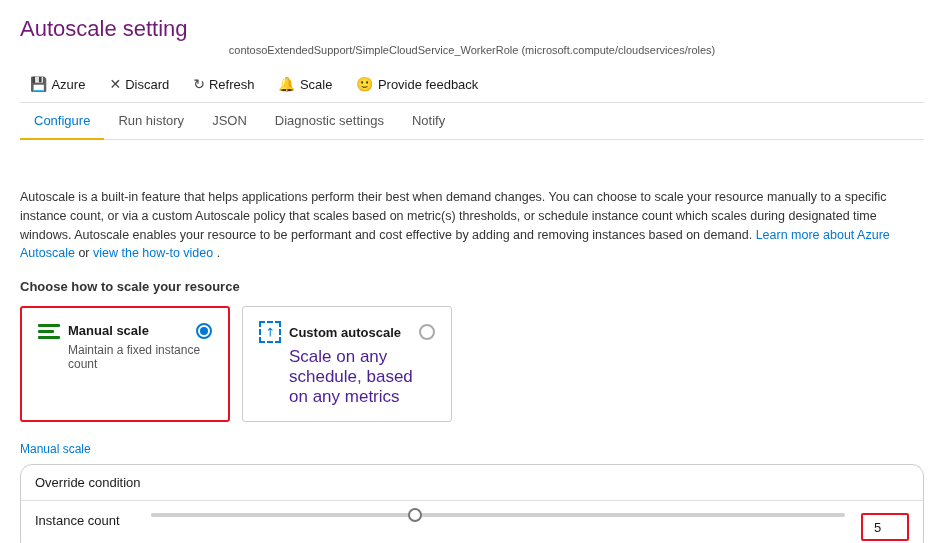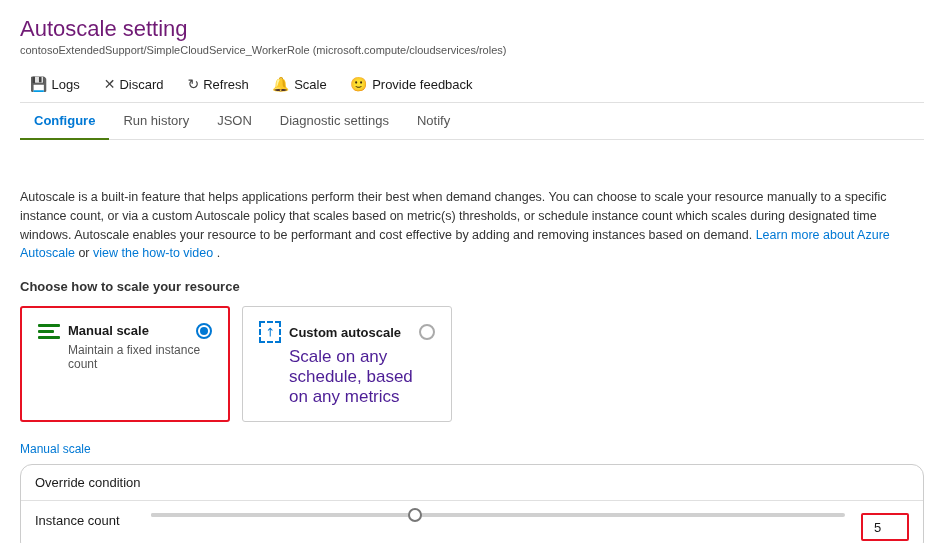--- a/index.html
+++ b/index.html
@@ -17,20 +17,21 @@
     .page-title {
       font-size: 22px;
       font-weight: 300;
       color: #701a75;
       margin-bottom: 2px;
     }
     .breadcrumb {
       font-size: 11px;
       color: #555;
       margin-bottom: 10px;
+      text-align: center;
     }
     .toolbar {
       display: flex;
       align-items: center;
       gap: 4px;
       padding: 6px 0;
       border-bottom: 1px solid #e0e0e0;
       margin-bottom: 0;
     }
     .toolbar-btn {
@@ -58,22 +59,22 @@
     .tab {
       padding: 10px 14px;
       cursor: pointer;
       font-size: 13px;
       color: #555;
       border-bottom: 2px solid transparent;
       margin-bottom: -1px;
     }
     .tab.active {
       color: #0078d4;
-      border-bottom: 2px solid #4d7c0f;
-      font-weight: 700;
+      border-bottom: 2px solid #eab308;
+      font-weight: 400;
     }
     .description {
       font-size: 12.5px;
       color: #333;
       line-height: 1.5;
       margin-bottom: 16px;
       max-width: 900px;
       margin-top: 48px;
     }
     .description a {
@@ -253,21 +254,21 @@
 <body>
 
 <div class="page-container">
 
   <h1 class="page-title">Autoscale setting</h1>
   <div class="breadcrumb">contosoExtendedSupport/SimpleCloudService_WorkerRole (microsoft.compute/cloudservices/roles)</div>
 
   <div class="toolbar">
     <button class="toolbar-btn">
       <span class="toolbar-icon">💾</span>
-      <span>Logs</span>
+      <span>Azure</span>
     </button>
     <button class="toolbar-btn">
       <span class="toolbar-icon">✕</span>
       <span>Discard</span>
     </button>
     <button class="toolbar-btn">
       <span class="toolbar-icon">↻</span>
       <span>Refresh</span>
     </button>
     <button class="toolbar-btn">

